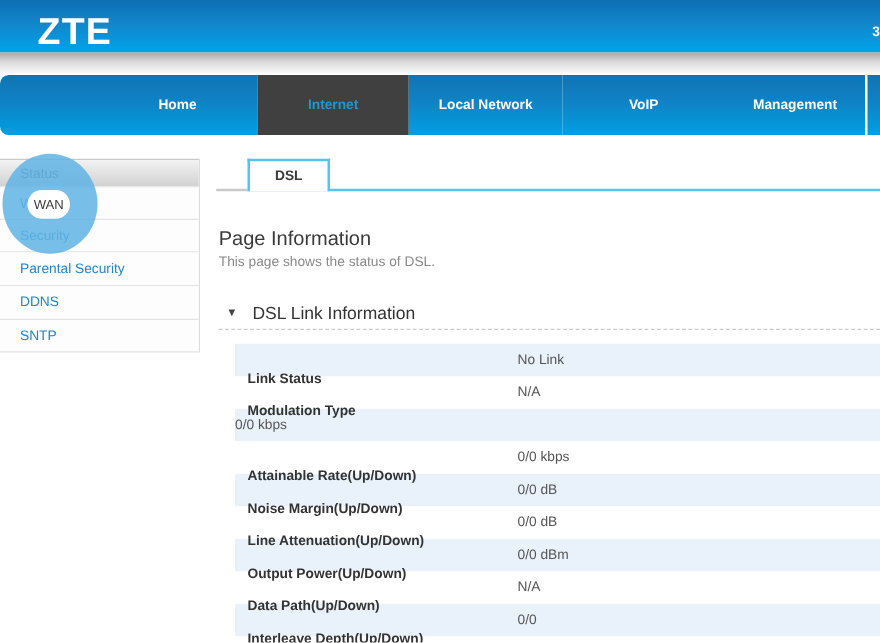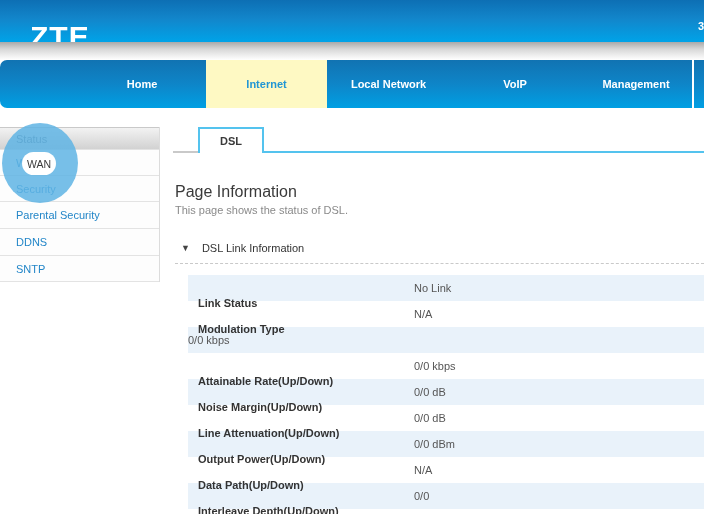--- a/index.html
+++ b/index.html
@@ -3,34 +3,34 @@
 <meta charset="utf-8">
 <style>
   * { margin:0; padding:0; box-sizing:border-box; }
   html,body { width:704px; height:514px; overflow:hidden; background:#fff;
     font-family:"Liberation Sans", sans-serif; }
   .stage { position:relative; width:704px; height:514px; background:#fff; }
 
   
   .header { position:absolute; left:0; top:0; width:704px; height:42px;
     background:linear-gradient(180deg,#0d6fb4 0%,#1286cb 45%,#00a3e8 100%); }
-  .logo { position:absolute; left:30px; top:20px; color:#fff; font-size:30px;
+  .logo { position:absolute; left:30px; top:9px; color:#fff; font-size:30px;
     font-weight:bold; letter-spacing:1px; }
   .corner-text { position:absolute; right:0px; top:20px; color:#fff;
     font-size:11px; font-weight:bold; }
   .gloss { position:absolute; left:0; top:42px; width:704px; height:18px;
     background:linear-gradient(180deg,#a9a9a9 0%,#d8d8d8 40%,#ffffff 100%); }
 
   
   .nav { position:absolute; left:0; top:60px; width:704px; height:48px; background:#fff; }
   .navtab { position:absolute; top:0; height:48px; display:flex; align-items:center;
     justify-content:center; font-size:11px; font-weight:bold; color:#fff;
     background:linear-gradient(180deg,#1173b2 0%,#0e85c8 50%,#009fe3 100%); cursor:pointer; }
   .navtab.home { left:0; width:206px; border-radius:7px 0 0 7px; padding-left:78px; }
-  .navtab.active { background:#fef9c3; color:#2196d4; }
+  .navtab.active { background:#404040; color:#2196d4; }
   .navtab.internet { left:206px; width:121px; }
   .navtab.local { left:327px; width:123px; }
   .navtab.voip { left:450px; width:130px; }
   .navtab.mgmt { left:580px; width:112px;align-items:center; }
   .navtab.edge { left:694px; width:10px; }
 
   
   .sidebar { position:absolute; left:0; top:127px; width:160px;
     border-right:1px solid #dcdcdc; background:#fff; }
   .side-item { display:flex; align-items:center; padding-left:16px; font-size:11px;
@@ -53,21 +53,21 @@
     background:#54c3ee; }
   .dsl-tab { position:absolute; left:198px; top:127px; width:66px; height:26px;
     background:#fff; border:2px solid #54c3ee; border-bottom:none; z-index:3;
     display:flex; align-items:center; justify-content:center; font-size:11px;
     font-weight:bold; color:#3a3a3a; cursor:pointer; }
   .page-title { position:absolute; left:175px; top:183px; font-size:16px; color:#3a3a3a; }
   .page-desc { position:absolute; left:175px; top:204px; font-size:11px; color:#8a8a8a; }
   .section-header { position:absolute; left:181px; top:242px; display:flex;
     align-items:center; cursor:pointer; }
   .section-tri { font-size:9px; color:#444; margin-right:12px; }
-  .section-title { font-size:11px; color:#333; }
+  .section-title { font-size:14px; color:#333; }
   .section-divider { position:absolute; left:175px; top:263px; width:529px;
     border-top:1px dashed #c9c9c9; }
 
   .info-table { position:absolute; left:188px; top:275px; width:516px; }
   .trow { display:flex; align-items:center; height:26px; }
   .trow.alt { background:#e9f2fa; }
   .tlabel { width:226px; padding-left:10px; font-size:11px; font-weight:bold; color:#333;margin-top:30px; }
   .tvalue { font-size:11px; color:#555; }
 </style>
 </head>

